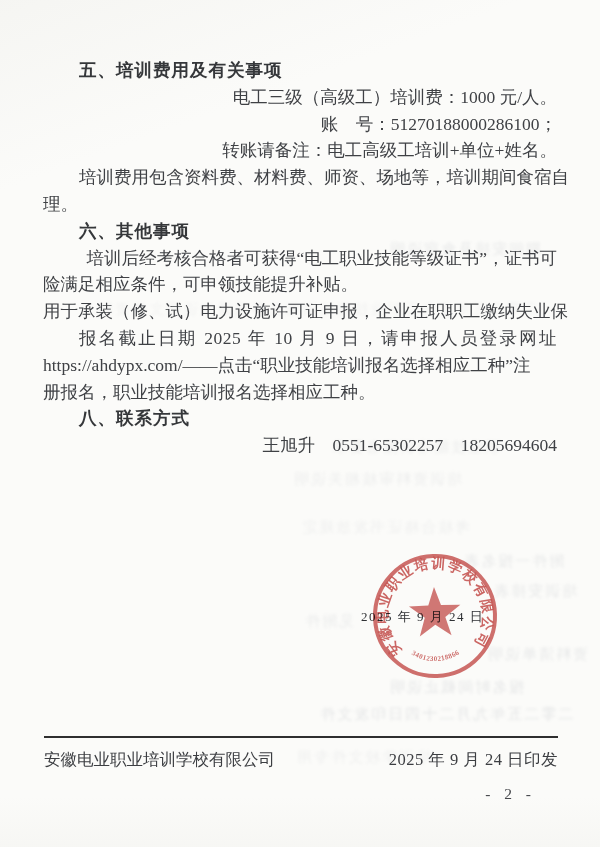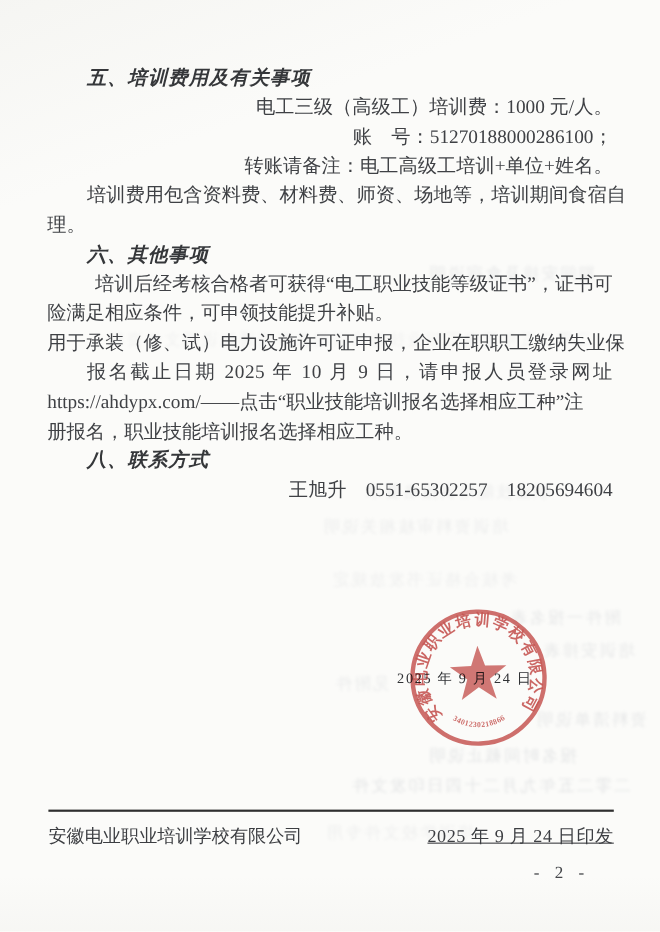--- a/index.html
+++ b/index.html
@@ -13,42 +13,42 @@
     font-family:"Liberation Serif","DejaVu Serif",serif;
     color:#3f4145;
   }
   
   .body-text{
     position:absolute;left:43px;top:57px;width:514px;
     font-size:17.5px;line-height:26.8px;
   }
   .line{white-space:nowrap;}
   .line.indent{padding-left:36px;text-align:right;}
-  .line.heading{padding-left:36px;font-weight:bold;color:#35373a;letter-spacing:1px;font-style:italic;}
+  .line.heading{padding-left:36px;font-weight:bold;color:#35373a;letter-spacing:1px;}
   .line.spread{padding-left:36px;white-space:normal;text-align:justify;text-align-last:justify;letter-spacing:.5px;}
   
   .stamp-date{
     position:absolute;left:361px;top:608px;width:156px;
     font-size:13px;letter-spacing:1.5px;color:#2f3134;white-space:nowrap;
     z-index:1;
   }
   .stamp{
     position:absolute;left:362px;top:543px;width:146px;height:146px;
     mix-blend-mode:multiply;opacity:.88;z-index:2;
     transform:rotate(-2deg);
   }
   .stamp text{fill:#c2403d;font-family:"Liberation Serif","DejaVu Serif",serif;font-weight:bold;}
   
   .footer-rule{position:absolute;left:44px;top:736px;width:514px;height:2px;background:#2f2f2f;}
   .footer-row{
     position:absolute;left:44px;top:749px;width:514px;
     display:flex;justify-content:space-between;align-items:flex-start;
     font-size:16.5px;color:#3c3e42;
   }
-  .footer-row .right{letter-spacing:.5px;text-decoration:underline;}
+  .footer-row .right{letter-spacing:.5px;}
   .page-number{
     position:absolute;left:44px;top:785px;width:514px;
     text-align:right;padding-right:22px;box-sizing:border-box;
     font-size:15.5px;letter-spacing:5px;color:#45474b;
   }
   
   .ghost{
     position:absolute;transform:scaleX(-1);filter:blur(1.6px);
     color:#858b96;font-size:15px;letter-spacing:2px;white-space:nowrap;
     pointer-events:none;user-select:none;

